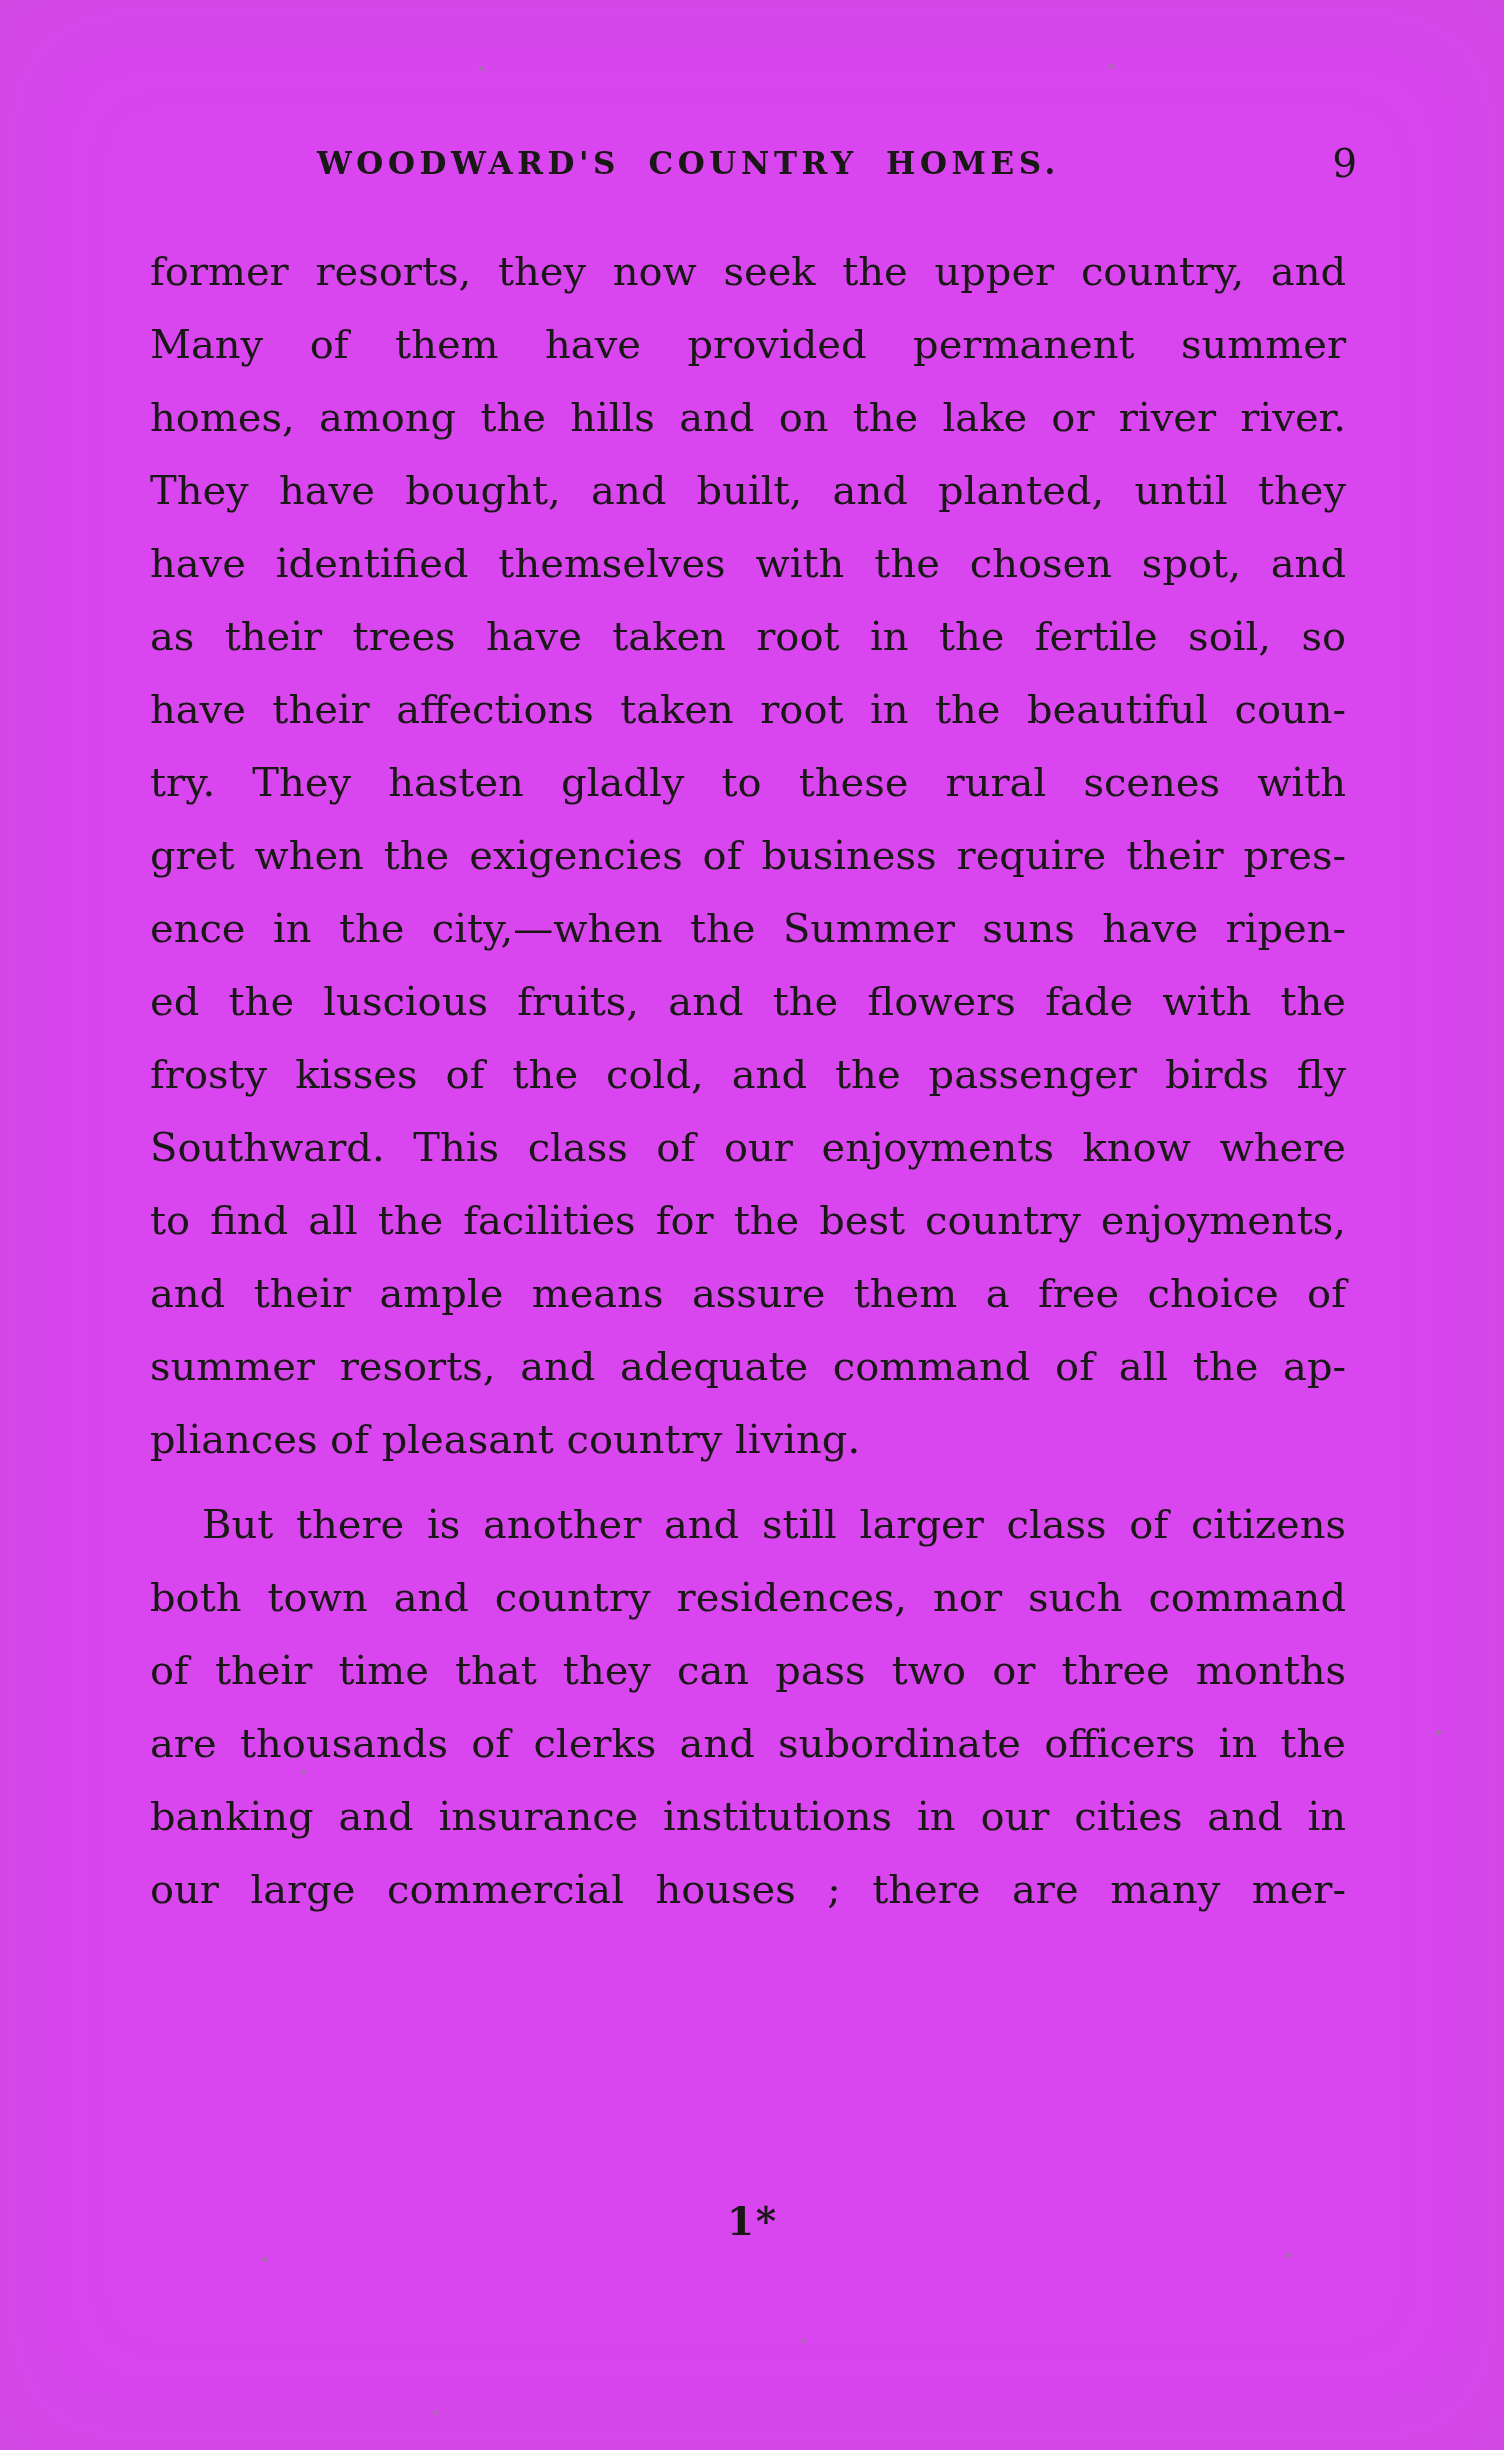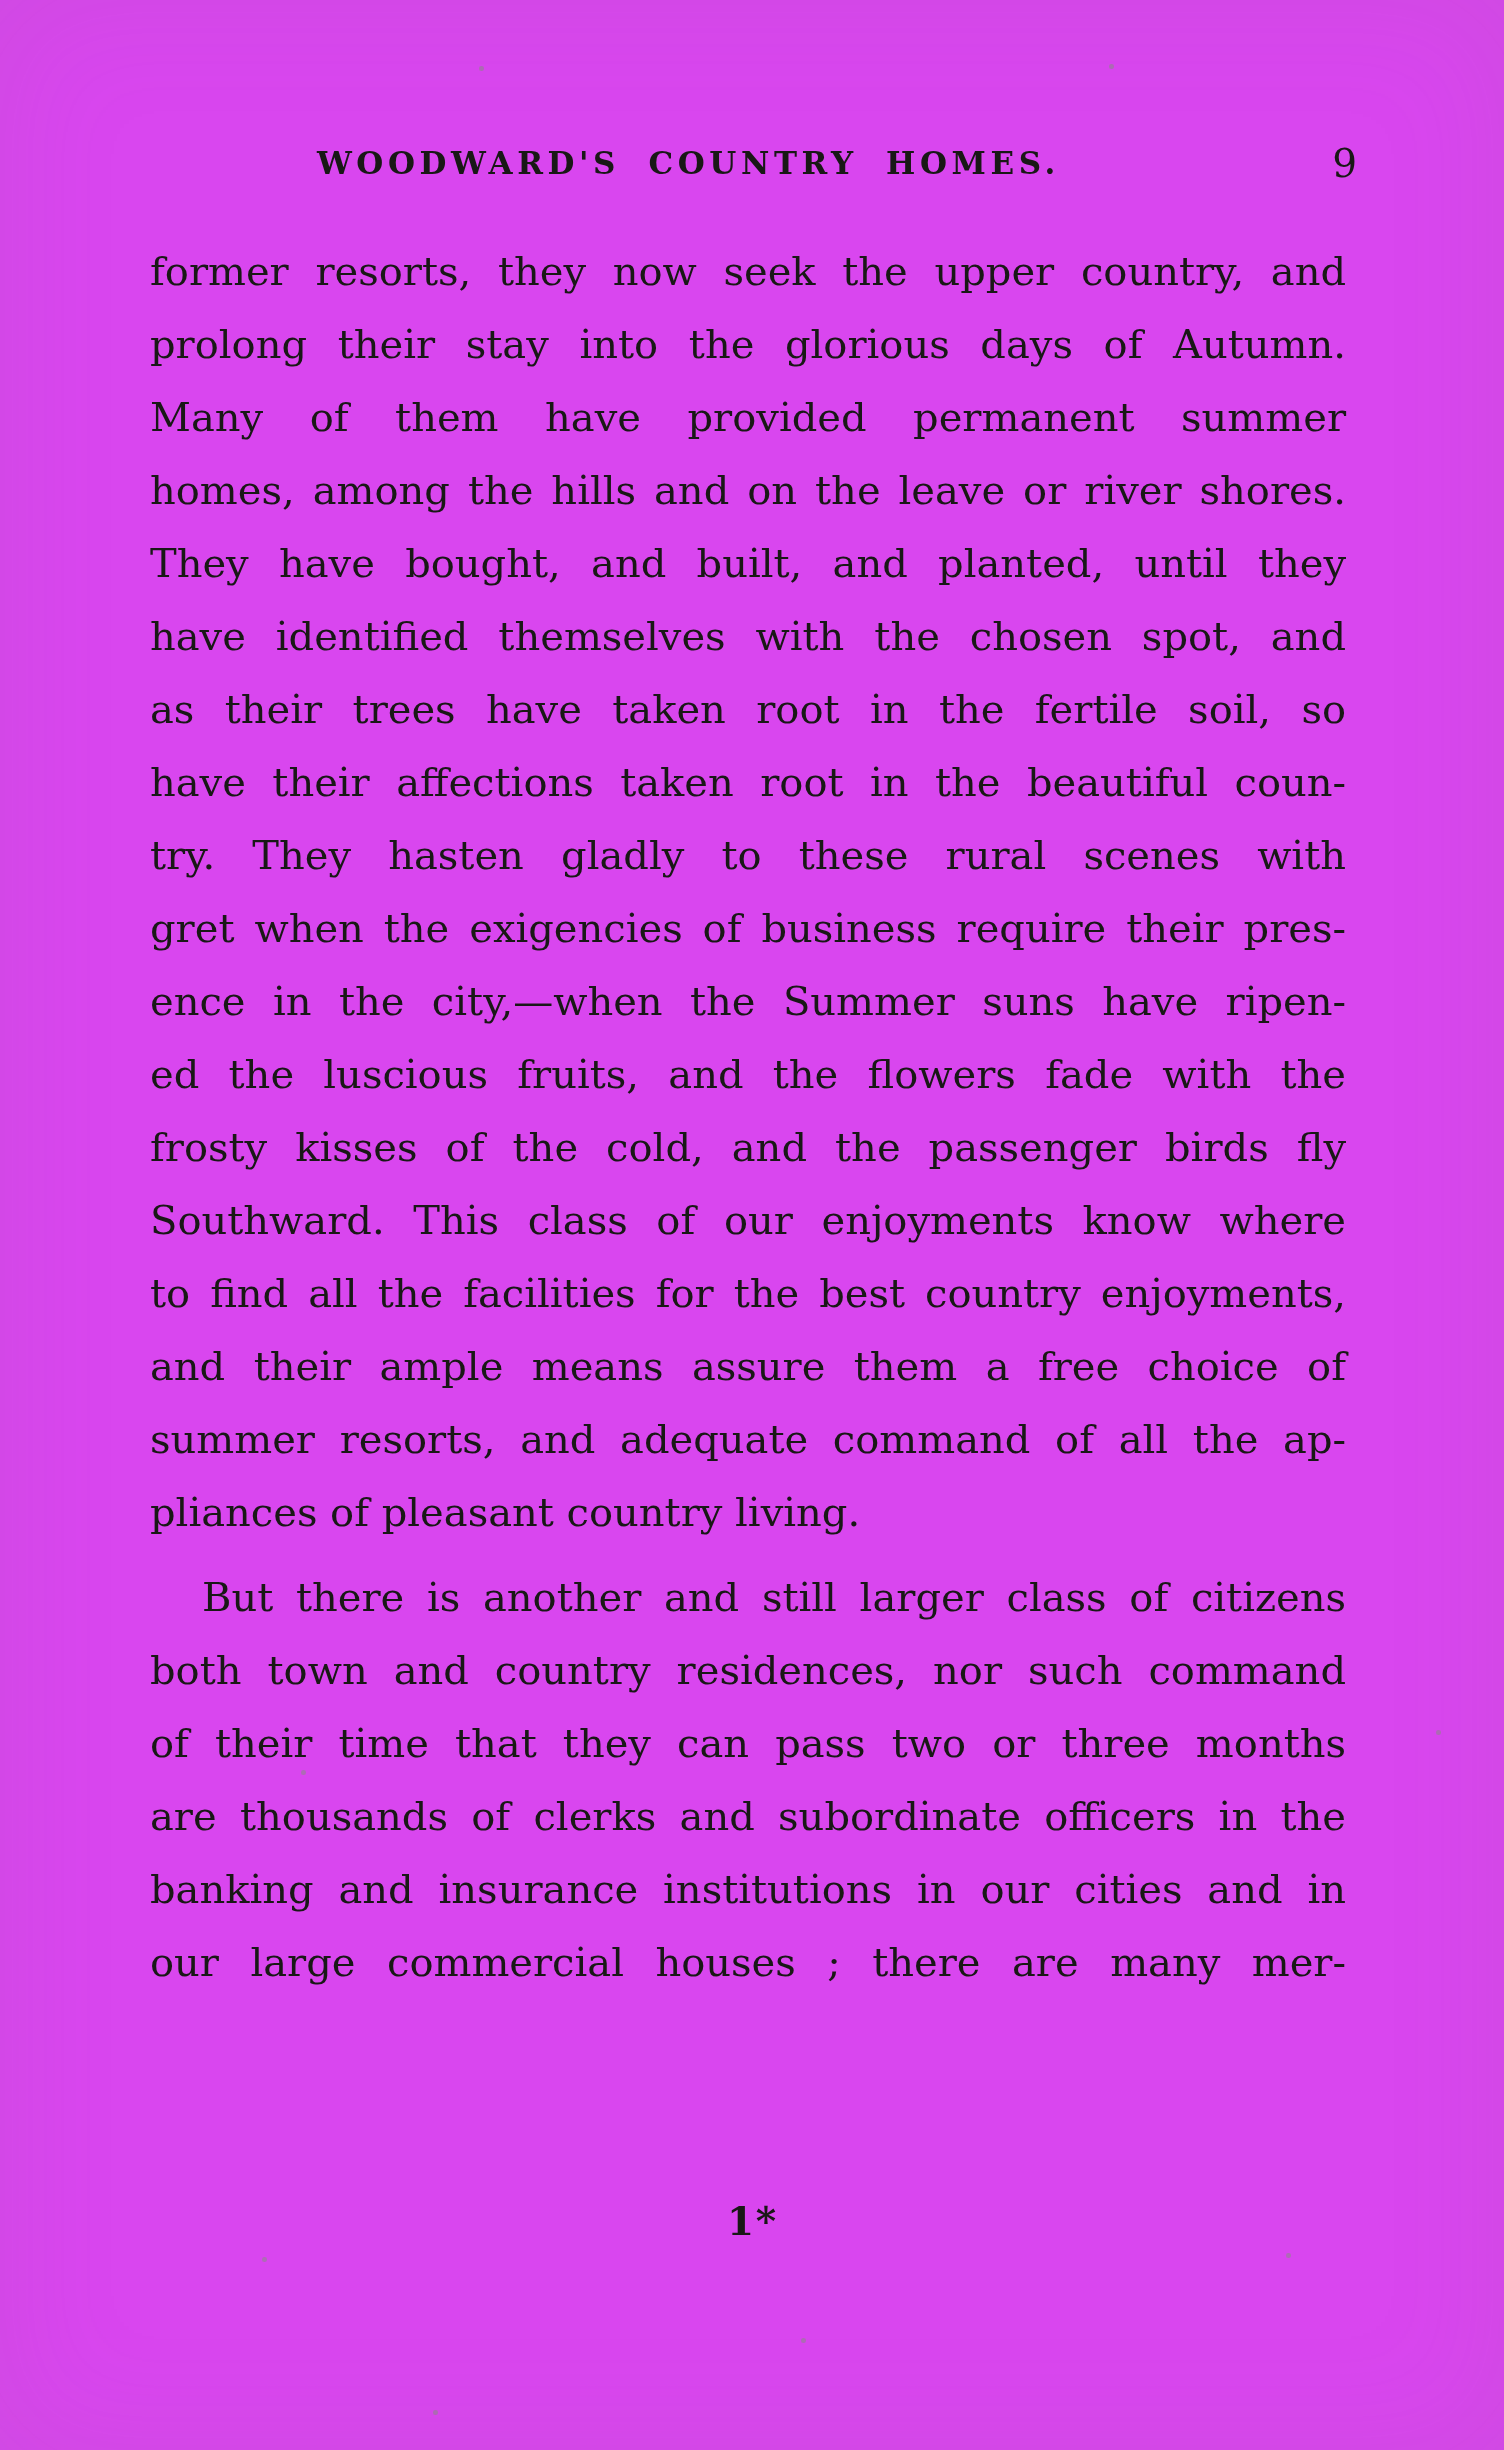--- a/index.html
+++ b/index.html
@@ -96,23 +96,22 @@
 
   <div class="running-head">
     <div class="running-title">WOODWARD'S COUNTRY HOMES.</div>
     <div class="folio">9</div>
   </div>
 
   <div class="text-block">
 
     <div class="para">
       <div class="line">former resorts, they now seek the upper country, and</div>
-      <div class="line">prolong their stay into the glorious days of Autumn.</div>
       <div class="line">Many of them have provided permanent summer</div>
-      <div class="line">homes, among the hills and on the leave or river shores.</div>
+      <div class="line">homes, among the hills and on the lake or river river.</div>
       <div class="line">They have bought, and built, and planted, until they</div>
       <div class="line">have identified themselves with the chosen spot, and</div>
       <div class="line">as their trees have taken root in the fertile soil, so</div>
       <div class="line">have their affections taken root in the beautiful coun-</div>
       <div class="line">try. They hasten gladly to these rural scenes with</div>
       <div class="line">gret when the exigencies of business require their pres-</div>
       <div class="line">ence in the city,—when the Summer suns have ripen-</div>
       <div class="line">ed the luscious fruits, and the flowers fade with the</div>
       <div class="line">frosty kisses of the cold, and the passenger birds fly</div>
       <div class="line">Southward. This class of our enjoyments know where</div>

